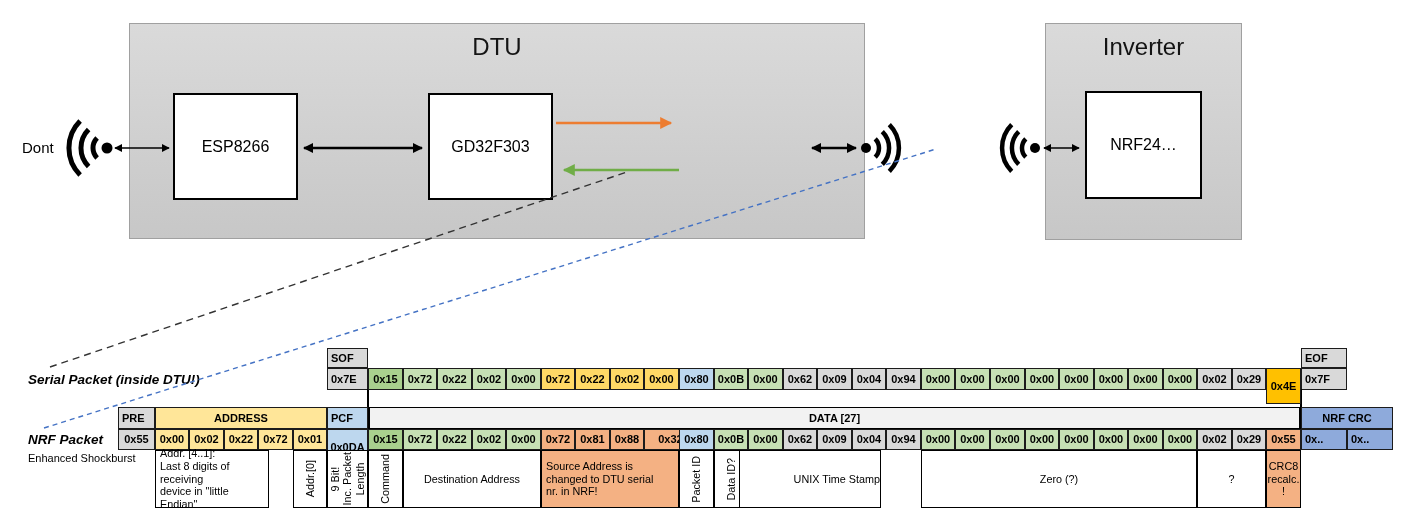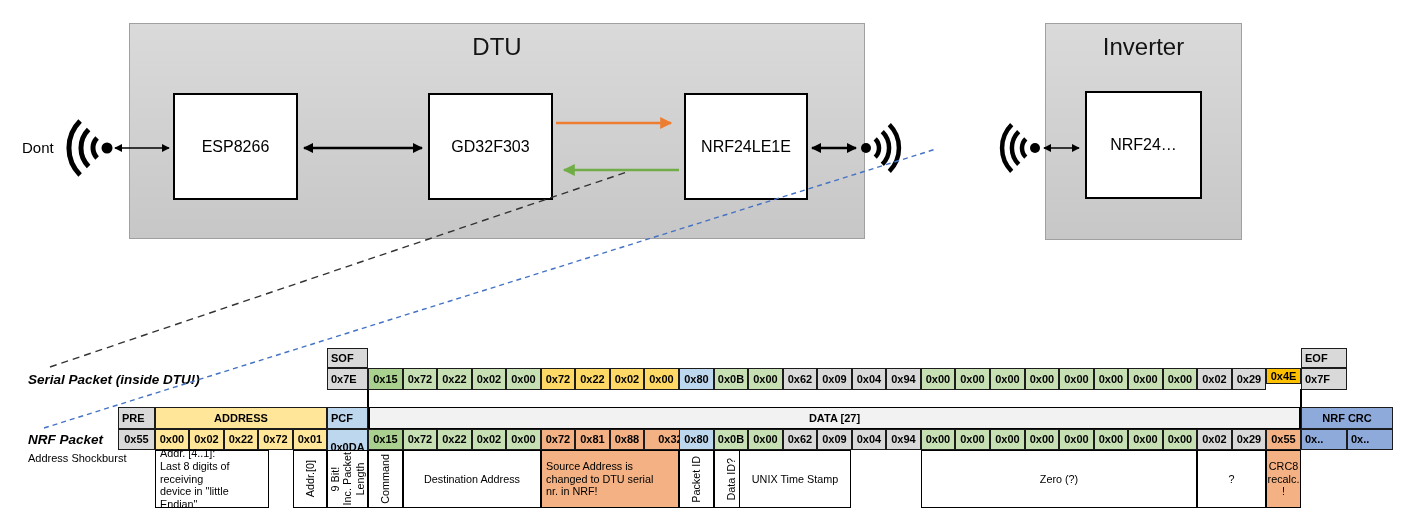--- a/index.html
+++ b/index.html
@@ -44,21 +44,20 @@
 
 <div class="canvas">
 
   <div class="wifi-label" style="left:22px;top:139px;">Dont</div>
 
   <div class="panel" style="left:129px;top:23px;width:734px;height:214px;">
     <div class="panel-title">DTU</div>
   </div>
   <div class="node" style="left:173px;top:93px;width:125px;height:107px;">ESP8266</div>
   <div class="node" style="left:428px;top:93px;width:125px;height:107px;">GD32F303</div>
-  <div class="node" style="left:684px;top:93px;width:124px;height:107px;">NRF24LE1E</div>
 
   <div class="panel" style="left:1045px;top:23px;width:195px;height:215px;">
     <div class="panel-title">Inverter</div>
   </div>
   <div class="node" style="left:1085px;top:91px;width:117px;height:108px;">NRF24…</div>
 
   <svg class="overlay" width="1406" height="523" viewBox="0 0 1406 523">
     <defs>
       <marker id="ah-big" viewBox="0 0 10 10" refX="9" refY="5" markerWidth="11" markerHeight="10" markerUnits="userSpaceOnUse" orient="auto-start-reverse">
         <path d="M0,0 L10,5 L0,10 Z" fill="#000"></path>
@@ -103,21 +102,21 @@
     <line x1="1044" y1="148" x2="1079" y2="148" stroke="#000" stroke-width="1.6" marker-start="url(#ah-small)" marker-end="url(#ah-small)"></line>
 
     <line x1="50" y1="367" x2="627" y2="172" stroke="#333333" stroke-width="1.4" stroke-dasharray="7 5"></line>
     <line x1="44" y1="428" x2="936" y2="149" stroke="#4472C4" stroke-width="1.4" stroke-dasharray="5 4"></line>
   </svg>
 
   <div id="table-layer">
 
     <div class="pkt-label" style="left:28px;top:372px;">Serial Packet (inside DTU!)</div>
     <div class="pkt-label" style="left:28px;top:432px;">NRF Packet</div>
-    <div class="sub-label" style="left:28px;top:452px;">Address Shockburst</div>
+    <div class="sub-label" style="left:28px;top:452px;">Enhanced Shockburst</div>
 
     <div class="cell c-gray left" style="left:327px;top:348px;width:41px;height:20px;">SOF</div>
     <div class="cell c-gray left" style="left:327px;top:368px;width:41px;height:22px;">0x7E</div>
     <div class="cell c-gray left" style="left:1301px;top:348px;width:46px;height:20px;">EOF</div>
     <div class="cell c-gray left" style="left:1301px;top:368px;width:46px;height:22px;">0x7F</div>
 
     <div class="vline" style="left:367px;top:389px;height:19px;"></div>
     <div class="vline" style="left:1300px;top:389px;height:19px;"></div>
 
     <div class="cell c-gray left" style="left:118px;top:407px;width:37px;height:22px;">PRE</div>
@@ -148,21 +147,21 @@
       <div class="cell c-green" style="left: 921px; top: 368px; width: 34px; height: 22px;">0x00</div>
       <div class="cell c-green" style="left: 955px; top: 368px; width: 35px; height: 22px;">0x00</div>
       <div class="cell c-green" style="left: 990px; top: 368px; width: 35px; height: 22px;">0x00</div>
       <div class="cell c-green" style="left: 1025px; top: 368px; width: 34px; height: 22px;">0x00</div>
       <div class="cell c-green" style="left: 1059px; top: 368px; width: 35px; height: 22px;">0x00</div>
       <div class="cell c-green" style="left: 1094px; top: 368px; width: 34px; height: 22px;">0x00</div>
       <div class="cell c-green" style="left: 1128px; top: 368px; width: 35px; height: 22px;">0x00</div>
       <div class="cell c-green" style="left: 1163px; top: 368px; width: 34px; height: 22px;">0x00</div>
       <div class="cell c-gray" style="left: 1197px; top: 368px; width: 35px; height: 22px;">0x02</div>
       <div class="cell c-gray" style="left: 1232px; top: 368px; width: 34px; height: 22px;">0x29</div>
-      <div class="cell c-amber" style="left: 1266px; top: 368px; width: 35px; height: 16px;">0x4E</div>
+      <div class="cell c-amber" style="left: 1266px; top: 368px; width: 35px; height: 36px;">0x4E</div>
       <div class="cell c-yellow" style="left: 155px; top: 429px; width: 34px; height: 21px;">0x00</div>
       <div class="cell c-yellow" style="left: 189px; top: 429px; width: 35px; height: 21px;">0x02</div>
       <div class="cell c-yellow" style="left: 224px; top: 429px; width: 34px; height: 21px;">0x22</div>
       <div class="cell c-yellow" style="left: 258px; top: 429px; width: 35px; height: 21px;">0x72</div>
       <div class="cell c-yellow" style="left: 293px; top: 429px; width: 34px; height: 21px;">0x01</div>
       <div class="cell c-gdark" style="left: 368px; top: 429px; width: 35px; height: 21px;">0x15</div>
       <div class="cell c-green" style="left: 403px; top: 429px; width: 34px; height: 21px;">0x72</div>
       <div class="cell c-green" style="left: 437px; top: 429px; width: 35px; height: 21px;">0x22</div>
       <div class="cell c-green" style="left: 472px; top: 429px; width: 34px; height: 21px;">0x02</div>
       <div class="cell c-green" style="left: 506px; top: 429px; width: 35px; height: 21px;">0x00</div>
@@ -216,21 +215,21 @@
       </div>
       <div class="ann" style="left: 679px; top: 450px; width: 35px; height: 58px;">
         <span class="vtext">Packet ID</span>
       </div>
       <div class="ann" style="left: 714px; top: 450px; width: 34px; height: 58px;">
         <span class="vtext">Data ID?</span>
       </div>
       <div class="ann" style="left: 748px; top: 450px; width: 35px; height: 58px;">
         <span class="htext">?-</span>
       </div>
-      <div class="ann" style="left: 739px; top: 450px; width: 112px; height: 58px;">
+      <div class="ann" style="left: 739px; top: 450px; width: 142px; height: 58px; justify-content: flex-end;">
         <span class="htext">UNIX Time Stamp</span>
       </div>
       <div class="ann" style="left: 921px; top: 450px; width: 276px; height: 58px;">
         <span class="htext">Zero (?)</span>
       </div>
       <div class="ann" style="left: 1197px; top: 450px; width: 69px; height: 58px;">
         <span class="htext">?</span>
       </div>
       <div class="ann c-salmon" style="left: 1266px; top: 450px; width: 35px; height: 58px;">
         <span class="htext">CRC8

